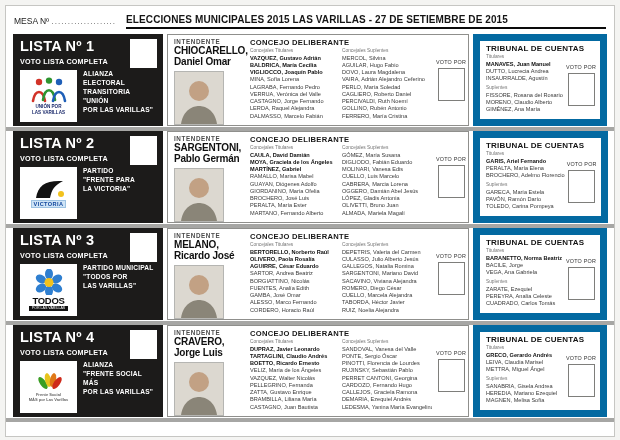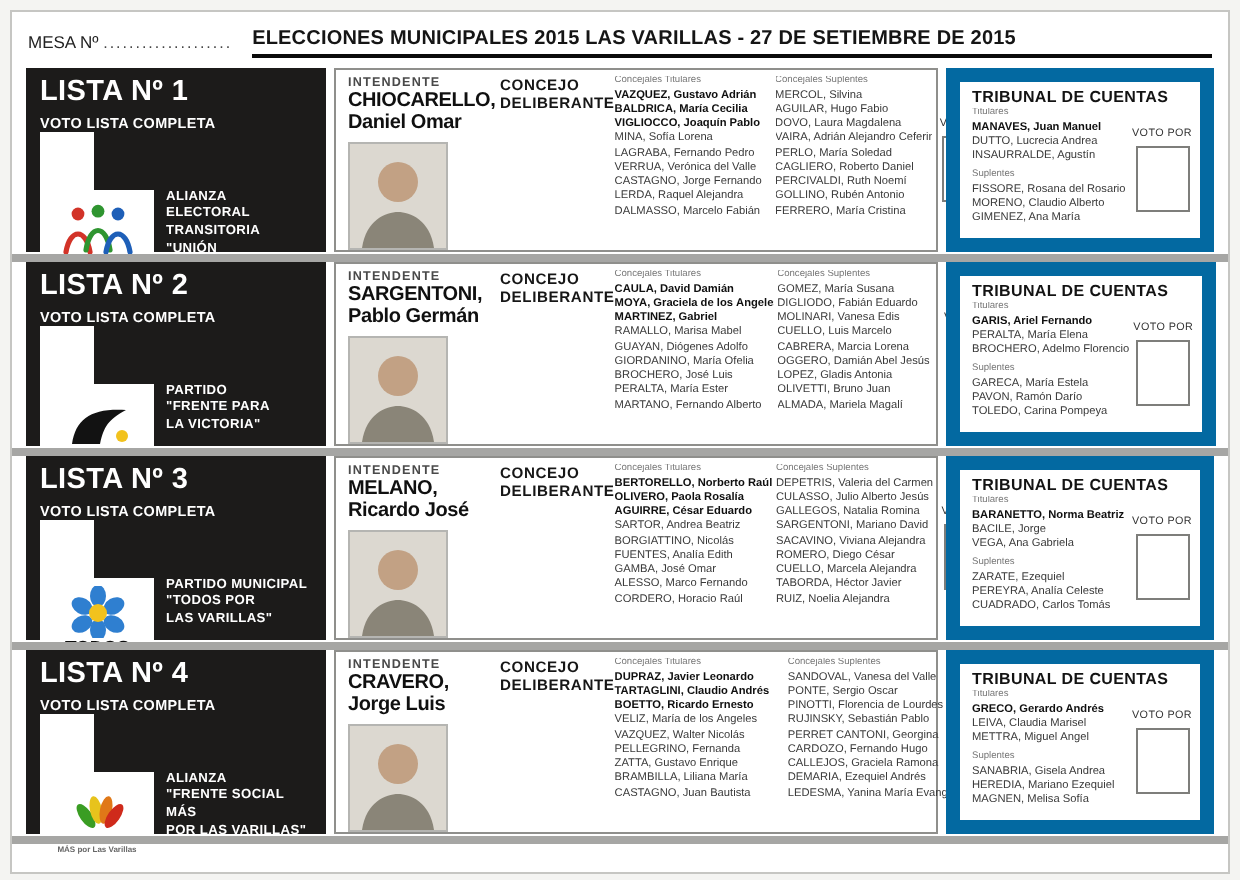--- a/index.html
+++ b/index.html
@@ -9,42 +9,42 @@
   .header{display:flex;align-items:flex-end;gap:10px;padding:2px 1px 0;height:19px;box-sizing:border-box;}
   .mesa{font-size:8.5px;font-weight:normal;color:#222;white-space:nowrap;padding-bottom:3px;}
   .mesa-dots{font-size:8px;color:#444;letter-spacing:1px;}
   .title{flex:1;font-size:10px;font-weight:bold;color:#151515;border-bottom:2.5px solid #0a0a0a;padding-bottom:2px;white-space:nowrap;letter-spacing:.1px;}
   
   .rows{display:block;}
   .row{display:flex;gap:4px;height:92px;margin-top:5px;position:relative;}
   .row::after{content:"";position:absolute;left:-7px;right:-7px;bottom:-5px;height:4px;background:#a6a6a4;}
   
   .party-panel{width:150px;flex:none;background:#1c1b1a;color:#fff;box-sizing:border-box;padding:5px 6px 4px 7px;display:flex;flex-direction:column;justify-content:space-between;}
-  .party-top{display:flex;justify-content:space-between;align-items:flex-start;flex-direction:column;}
+  .party-top{display:flex;justify-content:space-between;align-items:flex-start;}
   .lista-num{font-size:14.5px;font-weight:bold;line-height:1;letter-spacing:.2px;}
   .voto-completa{font-size:7.2px;font-weight:bold;margin-top:3px;letter-spacing:.2px;text-align:right;}
   .checkbox{background:#fff;box-sizing:border-box;}
   .checkbox.big{width:27px;height:29px;flex:none;}
   .party-bottom{display:flex;gap:6px;align-items:flex-start;}
   .logo-box{width:57px;height:52px;flex:none;background:#fff;color:#222;display:flex;flex-direction:column;align-items:center;justify-content:center;overflow:hidden;padding:1px;box-sizing:border-box;}
   .logo-glyph{line-height:0;}
   .logo-caption{font-size:4.6px;font-weight:bold;text-align:center;line-height:1.2;white-space:pre-line;color:#1b2a6b;}
   .logo-subcaption:empty{display:none;}
   .logo-victoria .logo-caption{color:#10459c;background:#cfe4f6;padding:0 2px;font-size:5.6px;letter-spacing:.4px;border:1px solid #9dc2e2;}
   .logo-todos .logo-caption{color:#0d0d0d;font-size:9.5px;letter-spacing:-.3px;font-weight:900;}
   .logo-todos .logo-subcaption{font-size:3.6px;background:#111;color:#fff;padding:0 3px;line-height:1.5;}
   .logo-frente-social .logo-caption{color:#666;font-size:4px;}
   .party-name{font-size:6.6px;font-weight:bold;line-height:1.35;white-space:pre-line;letter-spacing:.2px;}
   
   .mid-box{width:302px;flex:none;box-sizing:border-box;border:1px solid #8f8f8c;background:#fff;display:flex;}
   .int-col{width:80px;flex:none;box-sizing:border-box;padding:3px 4px 3px 6px;}
   .sec-label{font-size:6.3px;font-weight:bold;color:#4a4a4a;letter-spacing:.6px;}
   .int-name{font-size:10px;font-weight:bold;color:#101010;line-height:1.08;margin-top:1px;white-space:pre-line;letter-spacing:-.2px;}
   .photo{width:50px;height:54px;margin-top:3px;border:1px solid #b5b5b2;box-sizing:border-box;background:#e4e1da;overflow:hidden;}
-  .concejo-col{flex:1;box-sizing:border-box;padding:3px 0 3px 2px;display:flex;}
+  .concejo-col{flex:1;box-sizing:border-box;padding:3px 0 3px 2px;display:flex;flex-direction:column;}
   .concejo-header{font-size:7.6px;font-weight:bold;color:#161616;letter-spacing:.3px;margin-bottom:1px;}
   .name-cols{display:flex;flex:1;}
   .name-col{width:50%;box-sizing:border-box;padding-right:2px;overflow:hidden;}
   .subhead{font-size:4.8px;color:#777;margin-bottom:1.5px;}
   .cand{font-size:5.6px;line-height:1.3;color:#3a3a3a;white-space:nowrap;overflow:hidden;}
   .cand.bold{font-weight:bold;color:#0f0f0f;}
   .voto-col{width:34px;flex:none;display:flex;flex-direction:column;align-items:center;justify-content:center;gap:3px;}
   .voto-label{font-size:5.4px;color:#333;letter-spacing:.2px;}
   .checkbox.voto{width:27px;height:33px;border:1px solid #7e7e7b;background:#fff;}
   

